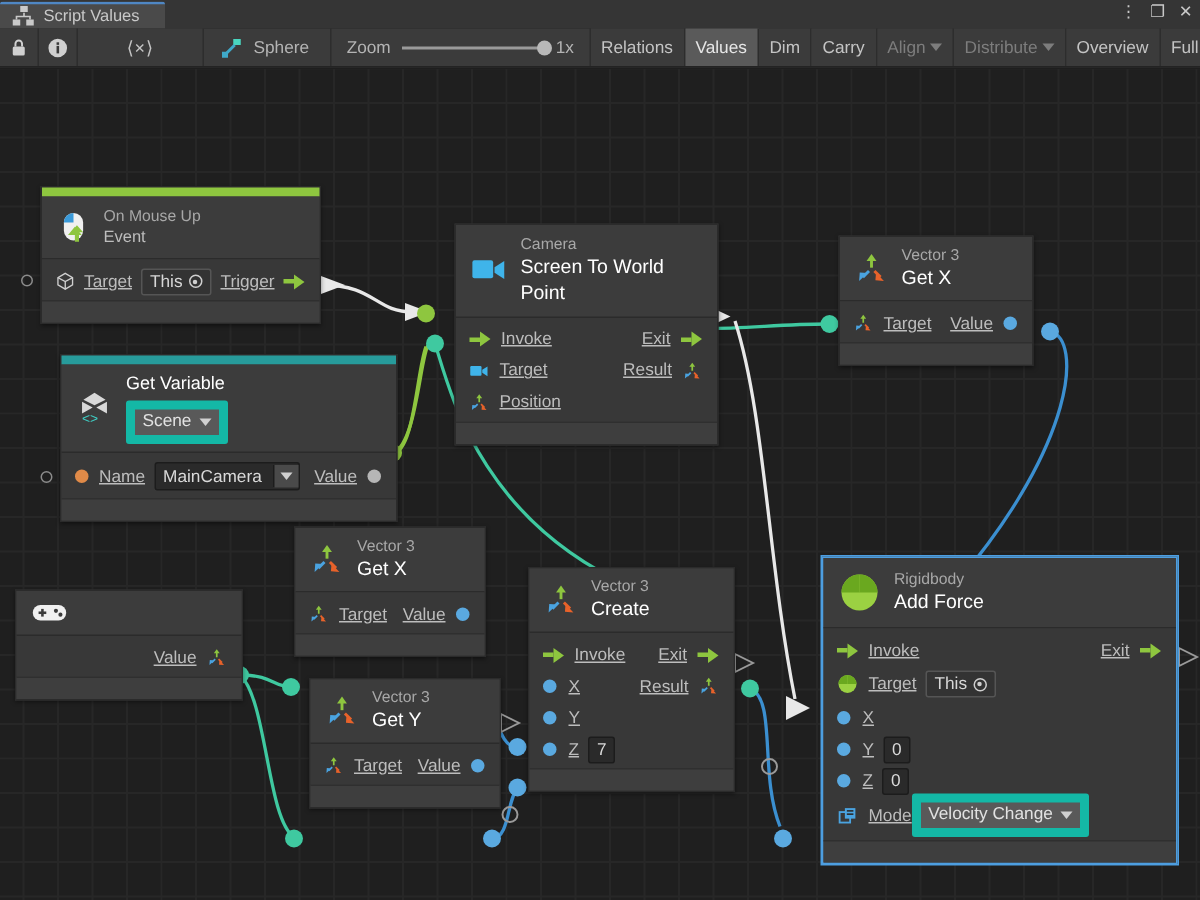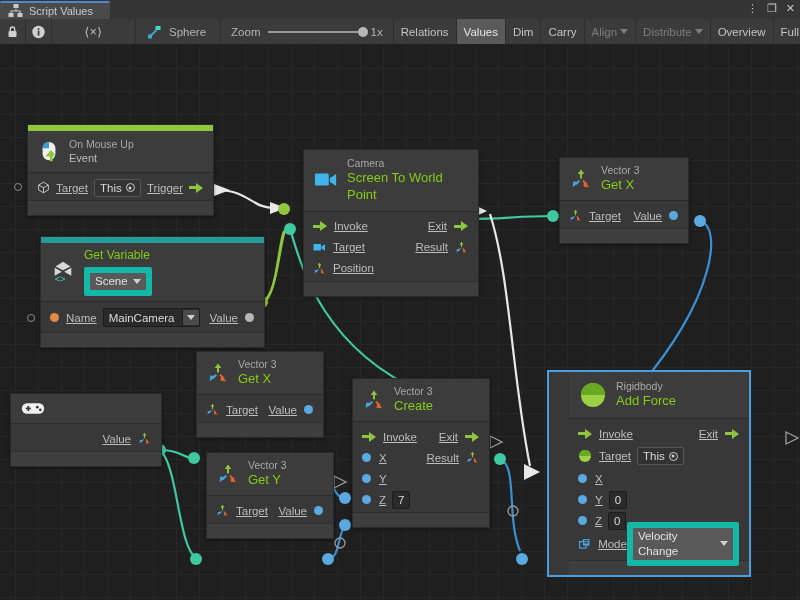--- a/index.html
+++ b/index.html
@@ -108,21 +108,21 @@
   .node.selected { border: 1px solid #4d9ee0; box-shadow: 0 0 0 1px #4d9ee0; }
   .node-accent { height: 6px; width: 100%; }
   .node-head {
     display: flex; align-items: center; gap: 9px;
     padding: 7px 12px 7px 10px;
     background: #3c3c3c;
     border-bottom: 1px solid #2b2b2b;
   }
   .node-titles { display: flex; flex-direction: column; justify-content: center; }
   .node-sub { font-size: 10.5px; color: #a8a8a8; line-height: 1.25; }
-  .node-title { font-size: 13px; color: #84cc16; line-height: 1.3; }
+  .node-title { font-size: 13px; color: #ffffff; line-height: 1.3; }
   .node-body { padding: 4px 0 2px 0; background: #383838; }
   .node-foot { height: 15px; background: #3e3e3e; border-top: 1px solid #2f2f2f; }
 
   .prow {
     position: relative;
     display: flex; align-items: center;
     height: 21px;
     padding: 0 10px 0 9px;
     font-size: 11.5px; color: #bdbdbd;
   }
@@ -600,21 +600,21 @@
           <span class="inline-dot blue" style="margin-right:8px"></span>
           <span class="plabel">Z</span>
           <span class="field num" style="margin-left:6px">
             <span>7</span>
           </span>
         </div>
       </div>
       <div class="node-foot"></div>
     </div>
 
-    <div class="node selected" style="left:548px; top:325px; width:202px;padding-left:20px;">
+    <div class="node selected" style="left:548px; top:325px; width:237px;">
       <div class="node-head" style="padding:8px 10px">
         <svg style="width:28px;height:28px;flex:0 0 auto" viewBox="0 0 28 28">
           <circle cx="14" cy="14" r="12" fill="#9bd142"></circle>
           <path d="M14 2 A12 12 0 0 1 26 14 L14 14 Z" fill="#6aa81f"></path>
           <path d="M14 14 L2 14 A12 12 0 0 1 14 2 Z" fill="#6aa81f"></path>
         </svg>
         <div class="node-titles">
           <span class="node-sub">Rigidbody</span>
           <span class="node-title">Add Force</span>
         </div>

